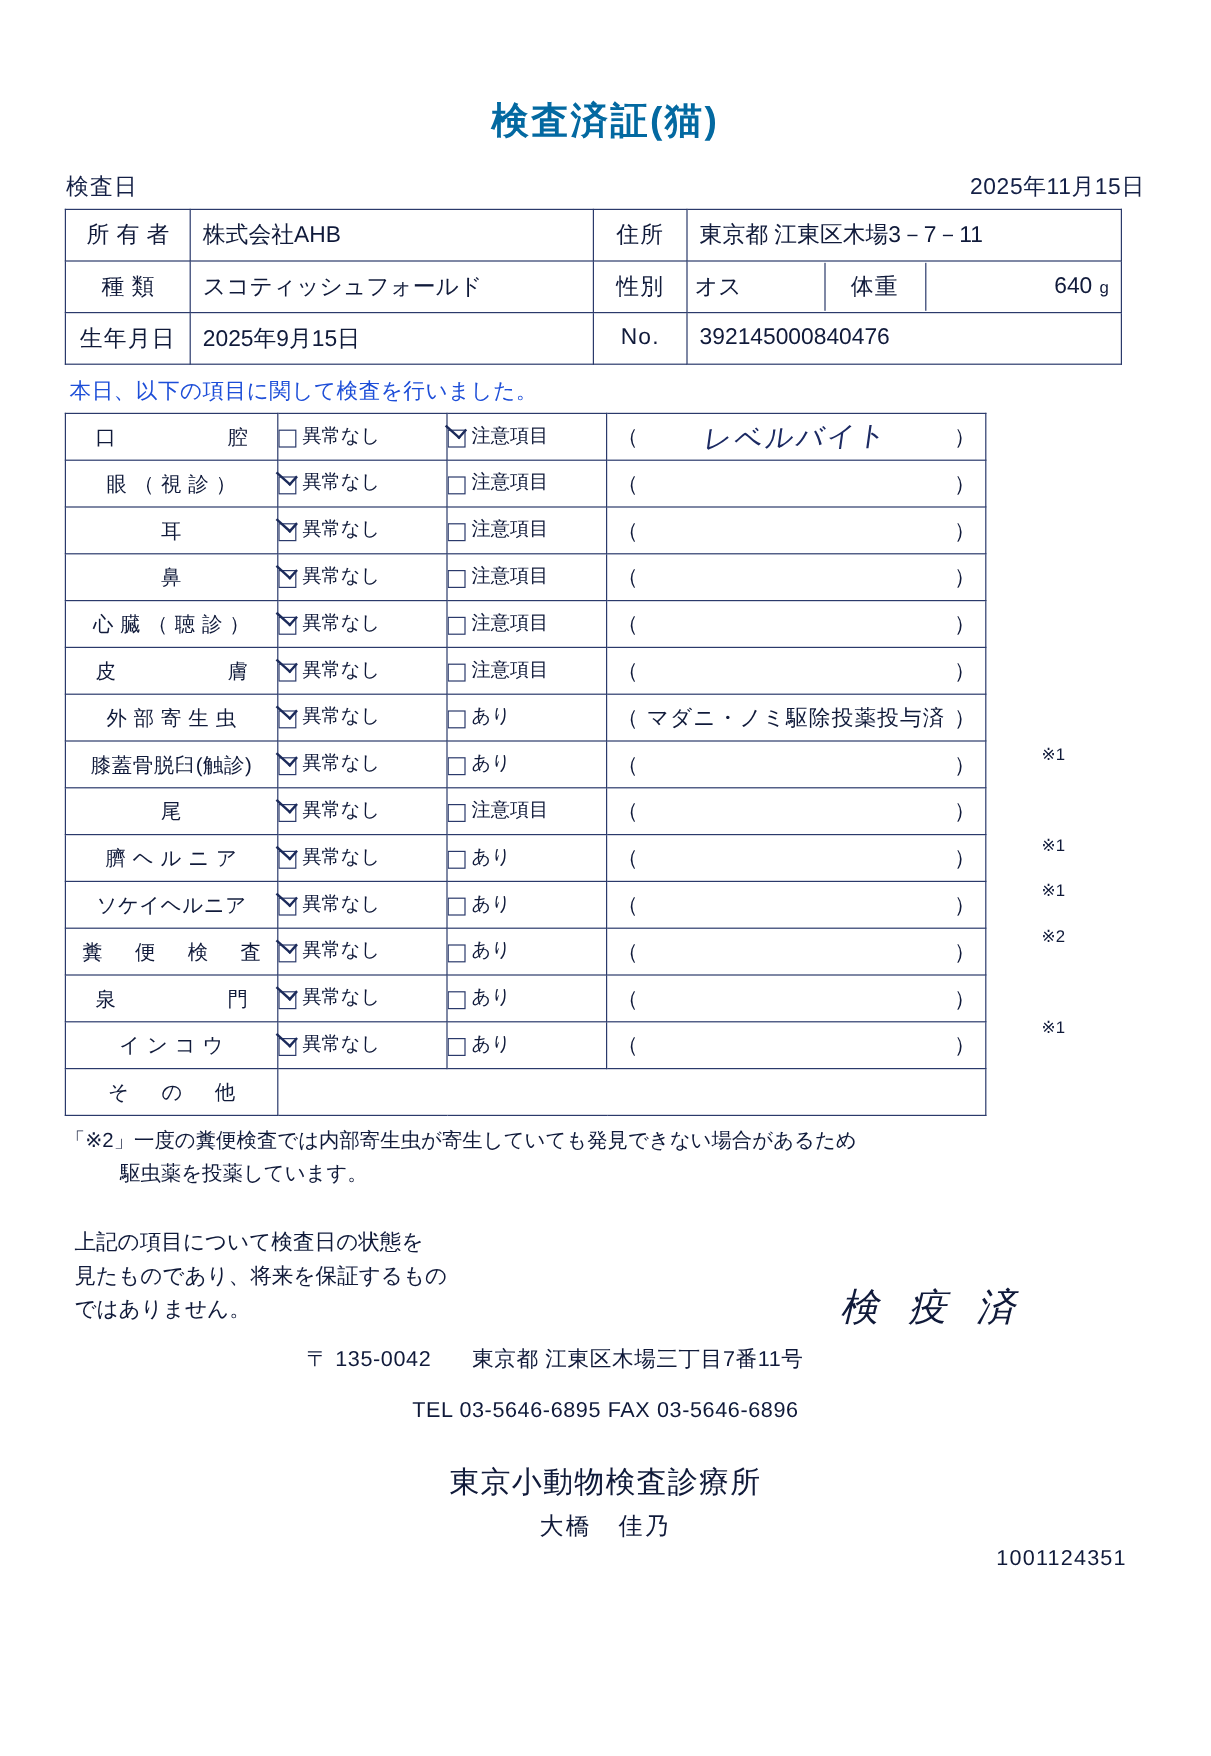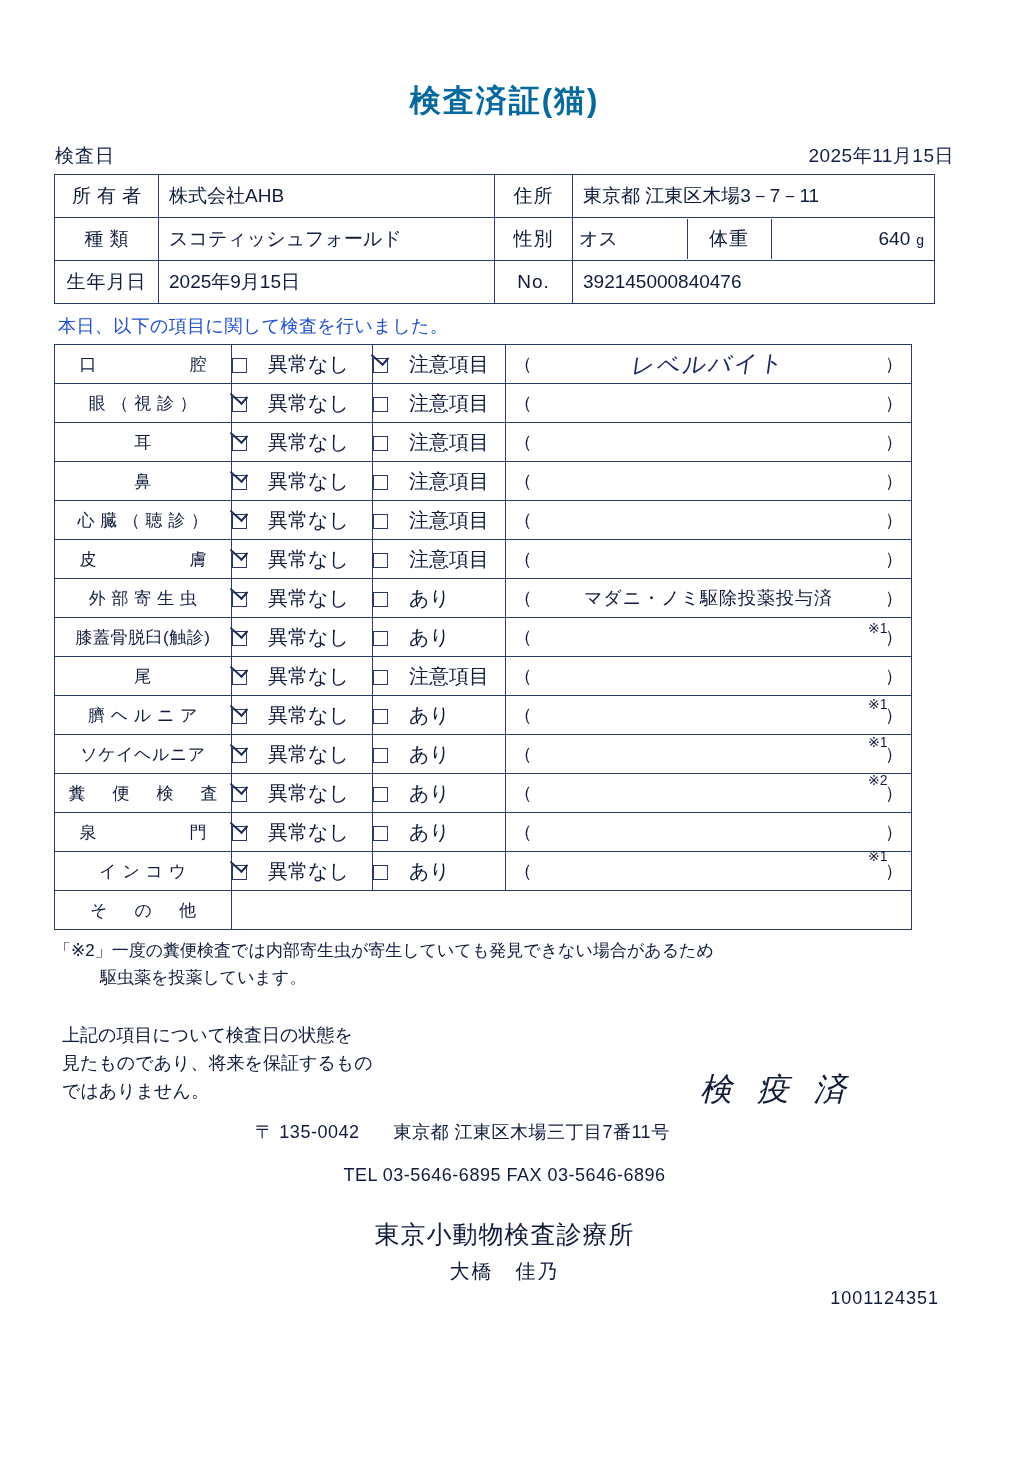--- a/index.html
+++ b/index.html
@@ -103,21 +103,21 @@
     font-size: 18px;
     color: #1d4ed8;
     letter-spacing: 0.4px;
   }
 
   
   .check-table {
     position: absolute;
     top: 344px;
     left: 54px;
-    width: 858px;
+    width: 768px;
     table-layout: fixed;
   }
   .check-table td {
     border: 1.5px solid #2b3a6b;
     height: 38px;
     font-size: 17px;
     color: #101a3a;
     padding: 0;
     vertical-align: middle;
   }
@@ -153,22 +153,21 @@
     left: -2px;
     top: -7px;
     width: 14px;
     height: 8px;
     border-right: 2px solid #1b2a5a;
     border-bottom: 2px solid #1b2a5a;
     transform: rotate(42deg);
   }
   .opt-text {
     vertical-align: middle;
-    font-size: 20px;
-    margin-left: 16px;
+    font-size: 16px;
   }
   .paren-l { position: absolute; left: 8px; top: 50%; transform: translateY(-50%); font-size: 18px; }
   .paren-r { position: absolute; right: 8px; top: 50%; transform: translateY(-50%); font-size: 18px; }
   .note-center {
     display: block;
     text-align: center;
     font-size: 18px;
     letter-spacing: 1px;
   }
   .hand {

